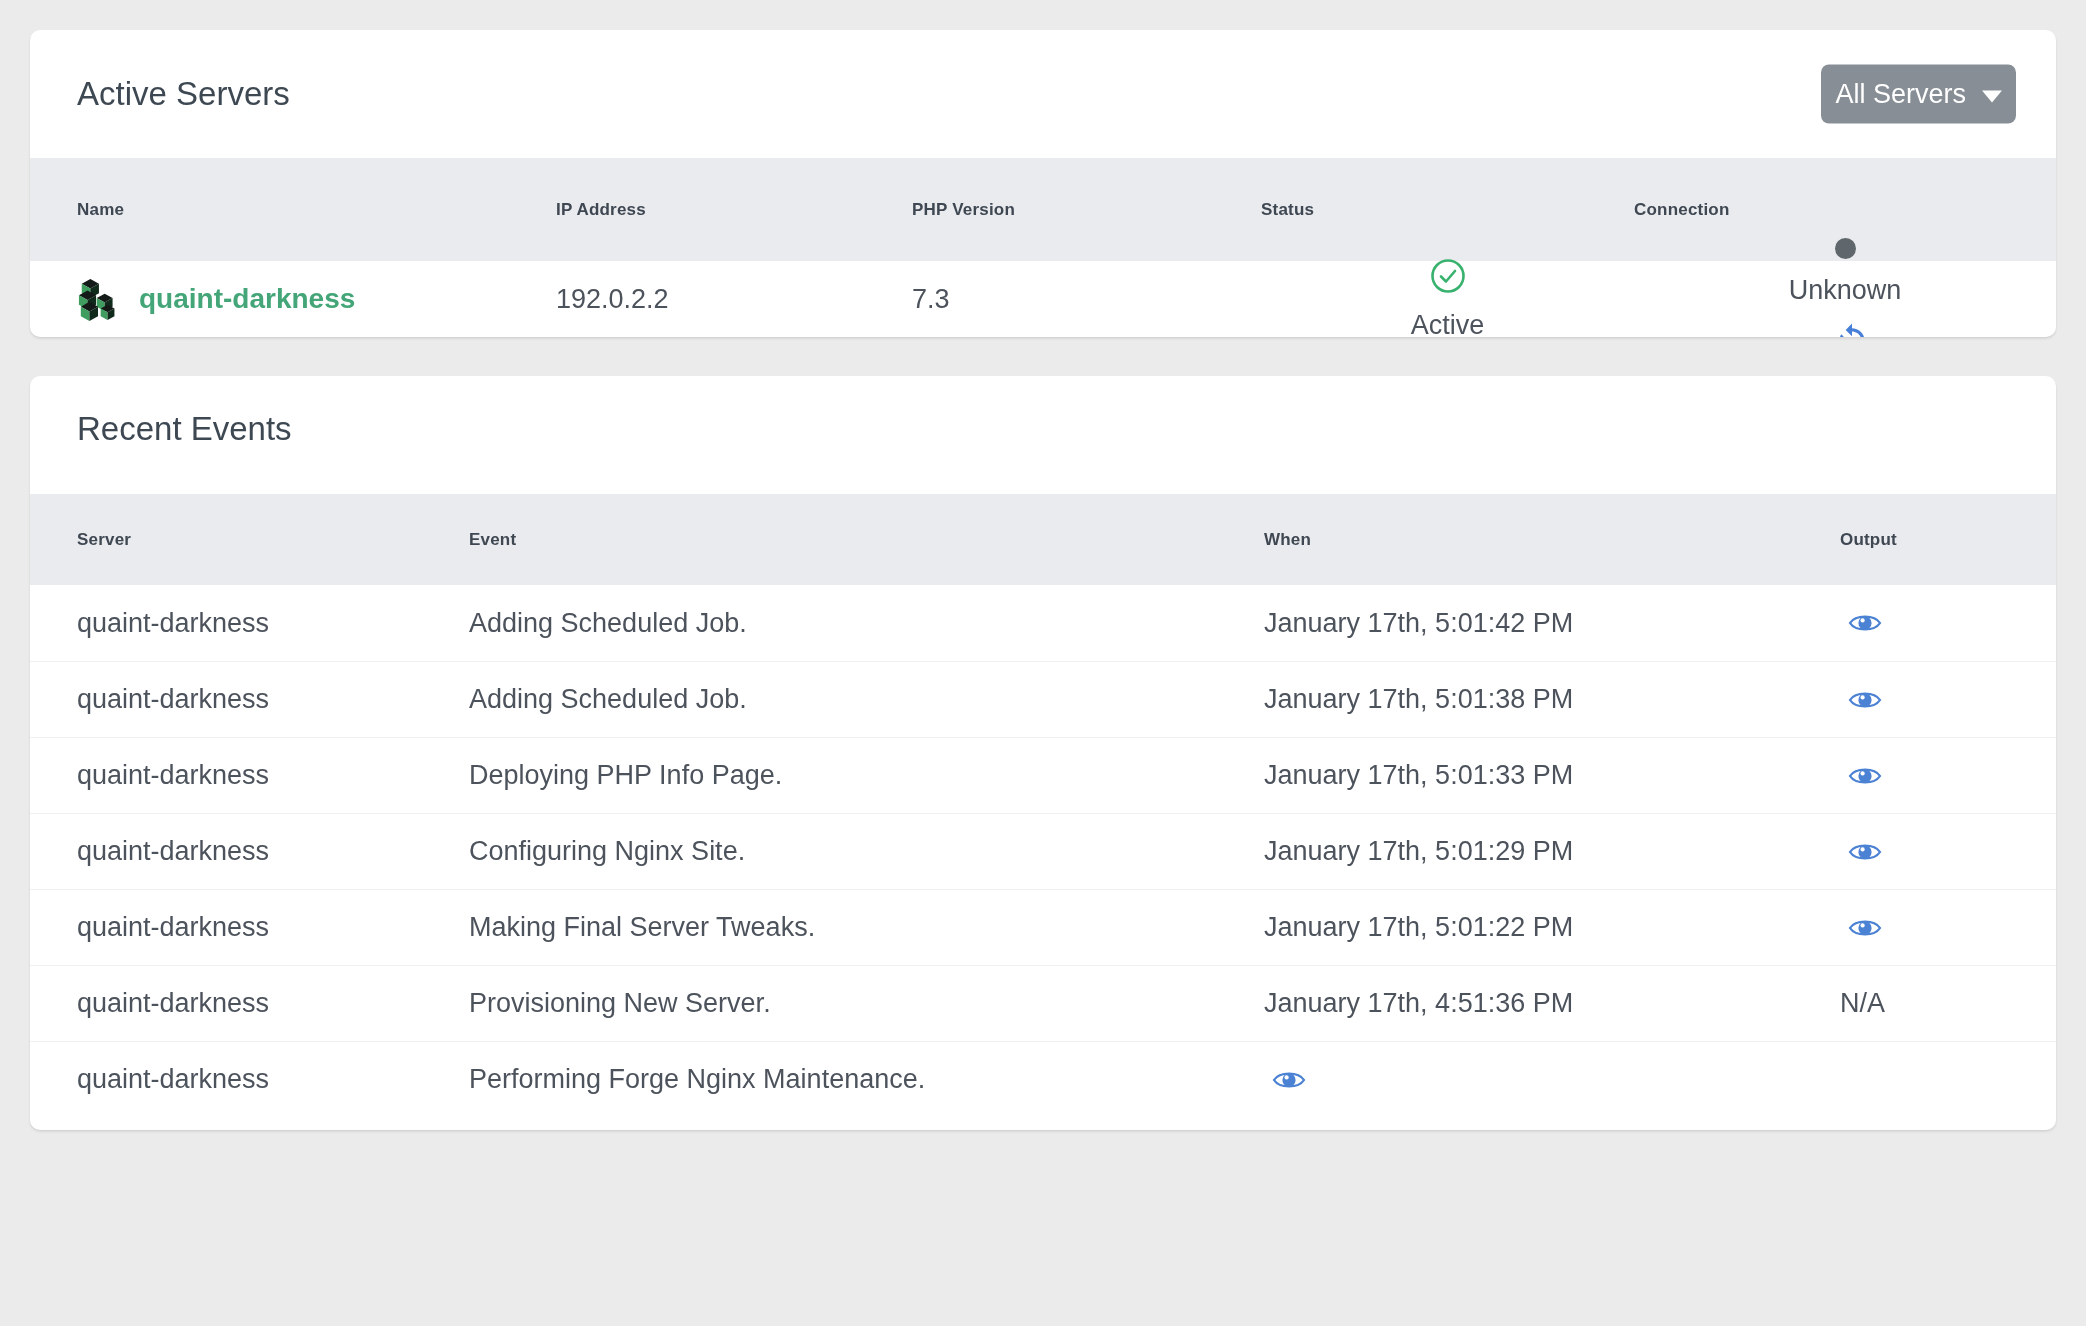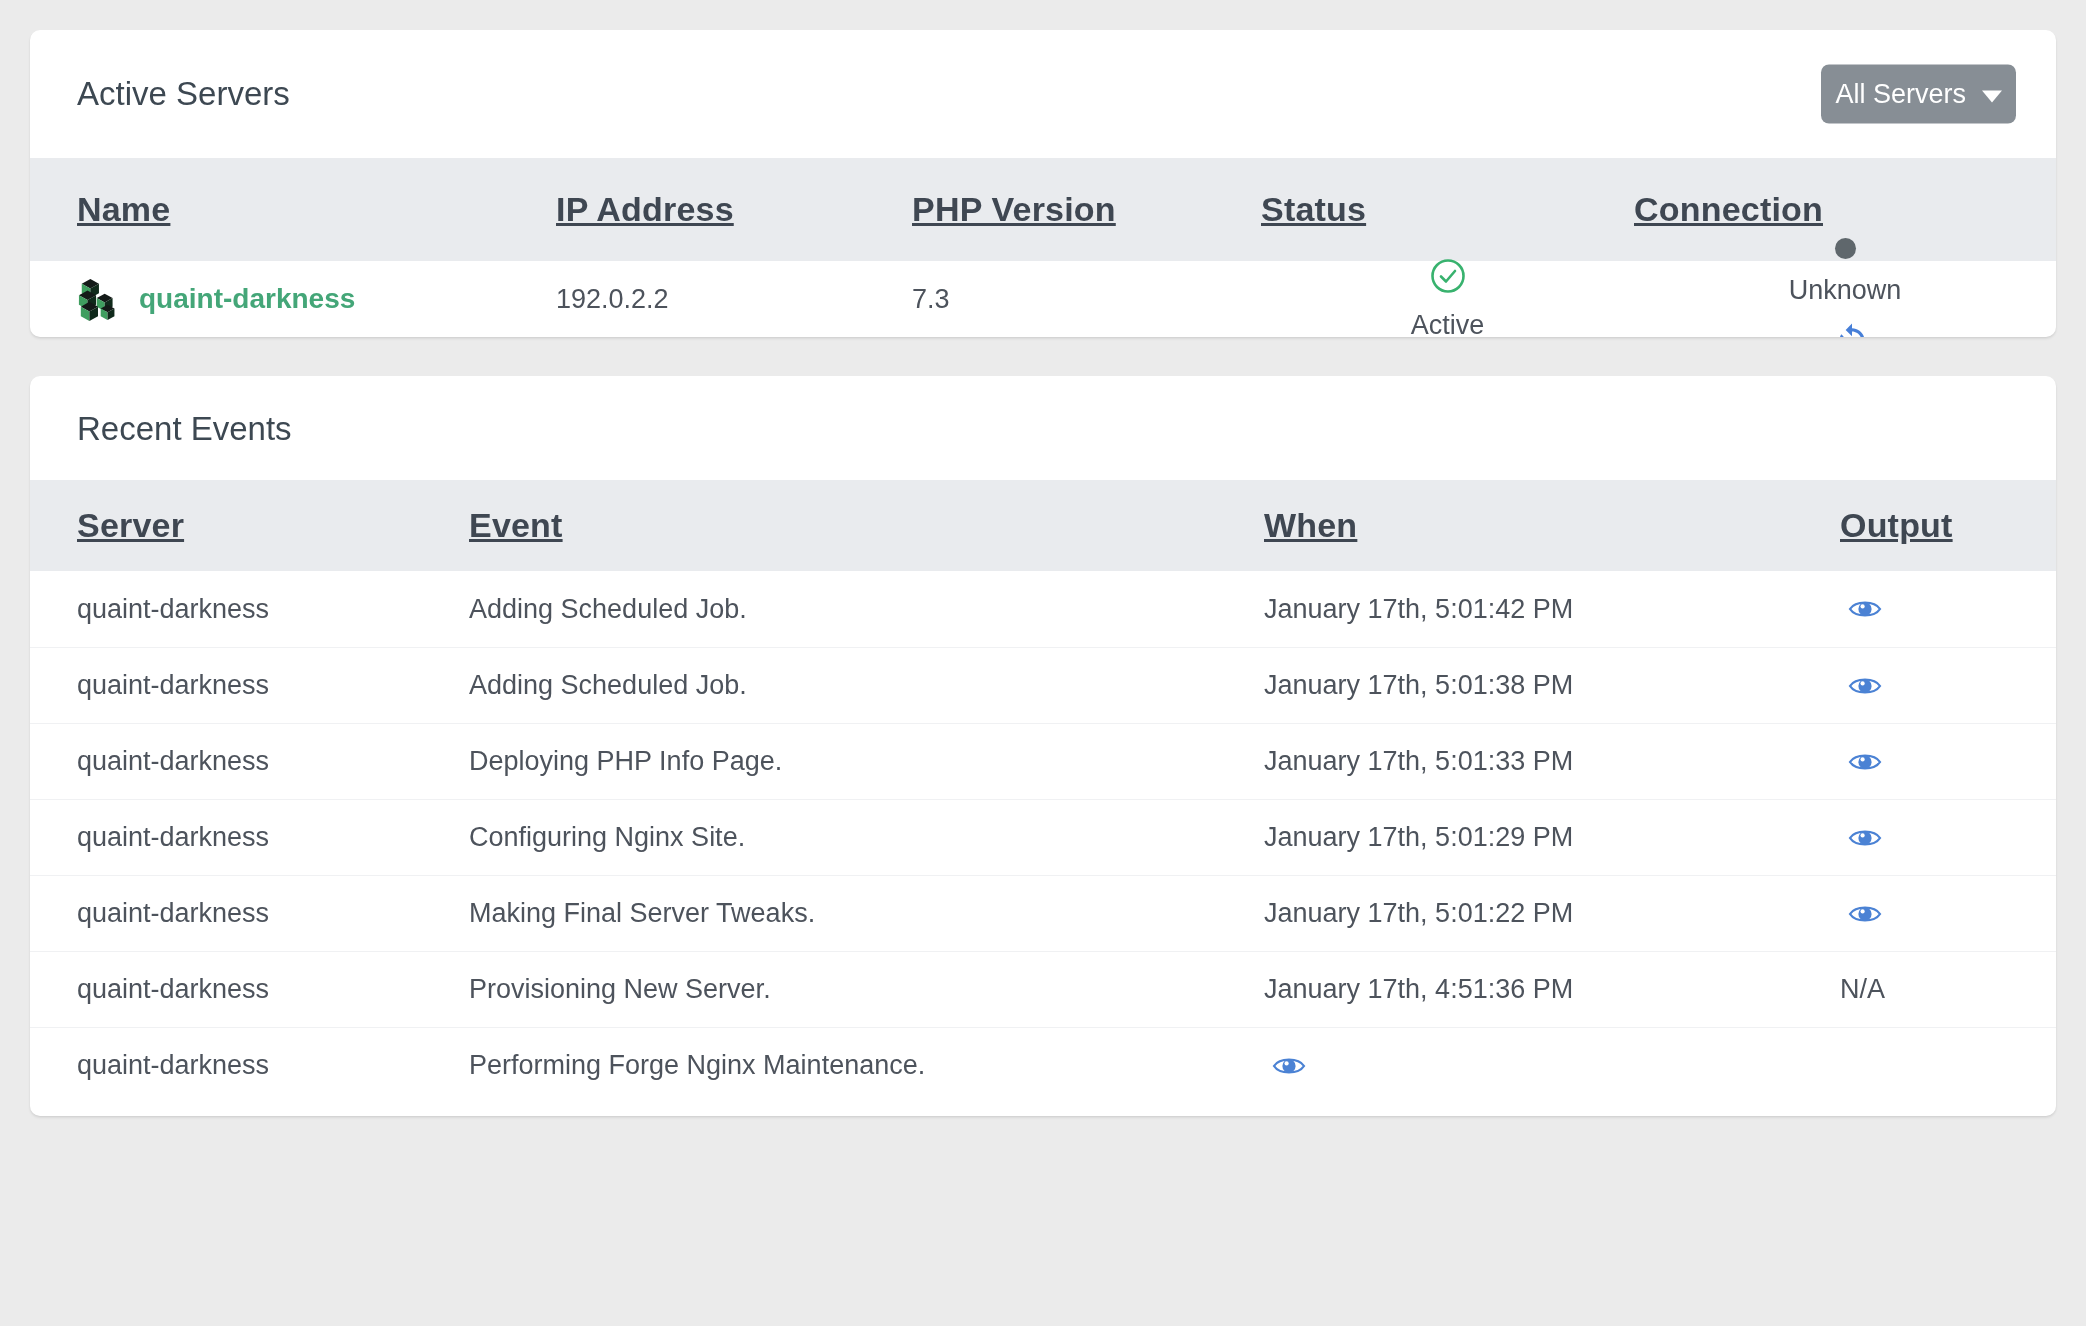--- a/index.html
+++ b/index.html
@@ -25,21 +25,21 @@
     display:flex; align-items:center; gap:16px; cursor:pointer;
   }
   .caret {
     width:0; height:0; display:inline-block;
     border-left:10px solid transparent; border-right:10px solid transparent;
     border-top:12px solid #ffffff; margin-top:4px;
   }
 
   .thead {
     display:flex; align-items:center; background:#e9ebee;
-    font-weight:700; color:#3f4752; font-size:34px; letter-spacing:.2px;text-decoration:underline;
+    font-weight:700; color:#3f4752; font-size:17px; letter-spacing:.2px;
   }
   .thead.h1 { height:103px; }
   .thead.h2 { height:91px; }
   .row { display:flex; align-items:center; height:76px; font-size:27px; color:#4d535c; }
   .row + .row, .ev-rows .row + .row { border-top:1px solid #f0f1f3; }
 
   
   .sc1 { width:526px; padding-left:47px; }
   .sc2 { width:356px; }
   .sc3 { width:349px; }
@@ -135,21 +135,21 @@
             </svg>
           </button>
         </span>
       </div>
     </div>
   </div>
 
   <div class="gap"></div>
 
   <div class="card card2-pad">
-    <div class="card-head" style="padding-top:30px; padding-bottom:28px;">
+    <div class="card-head" style="padding-top:30px; padding-bottom:42px;">
       <div class="card-title">Recent Events</div>
     </div>
 
     <div class="thead h2">
       <div class="ec1">Server</div>
       <div class="ec2">Event</div>
       <div class="ec3">When</div>
       <div class="ec4">Output</div>
     </div>
 

